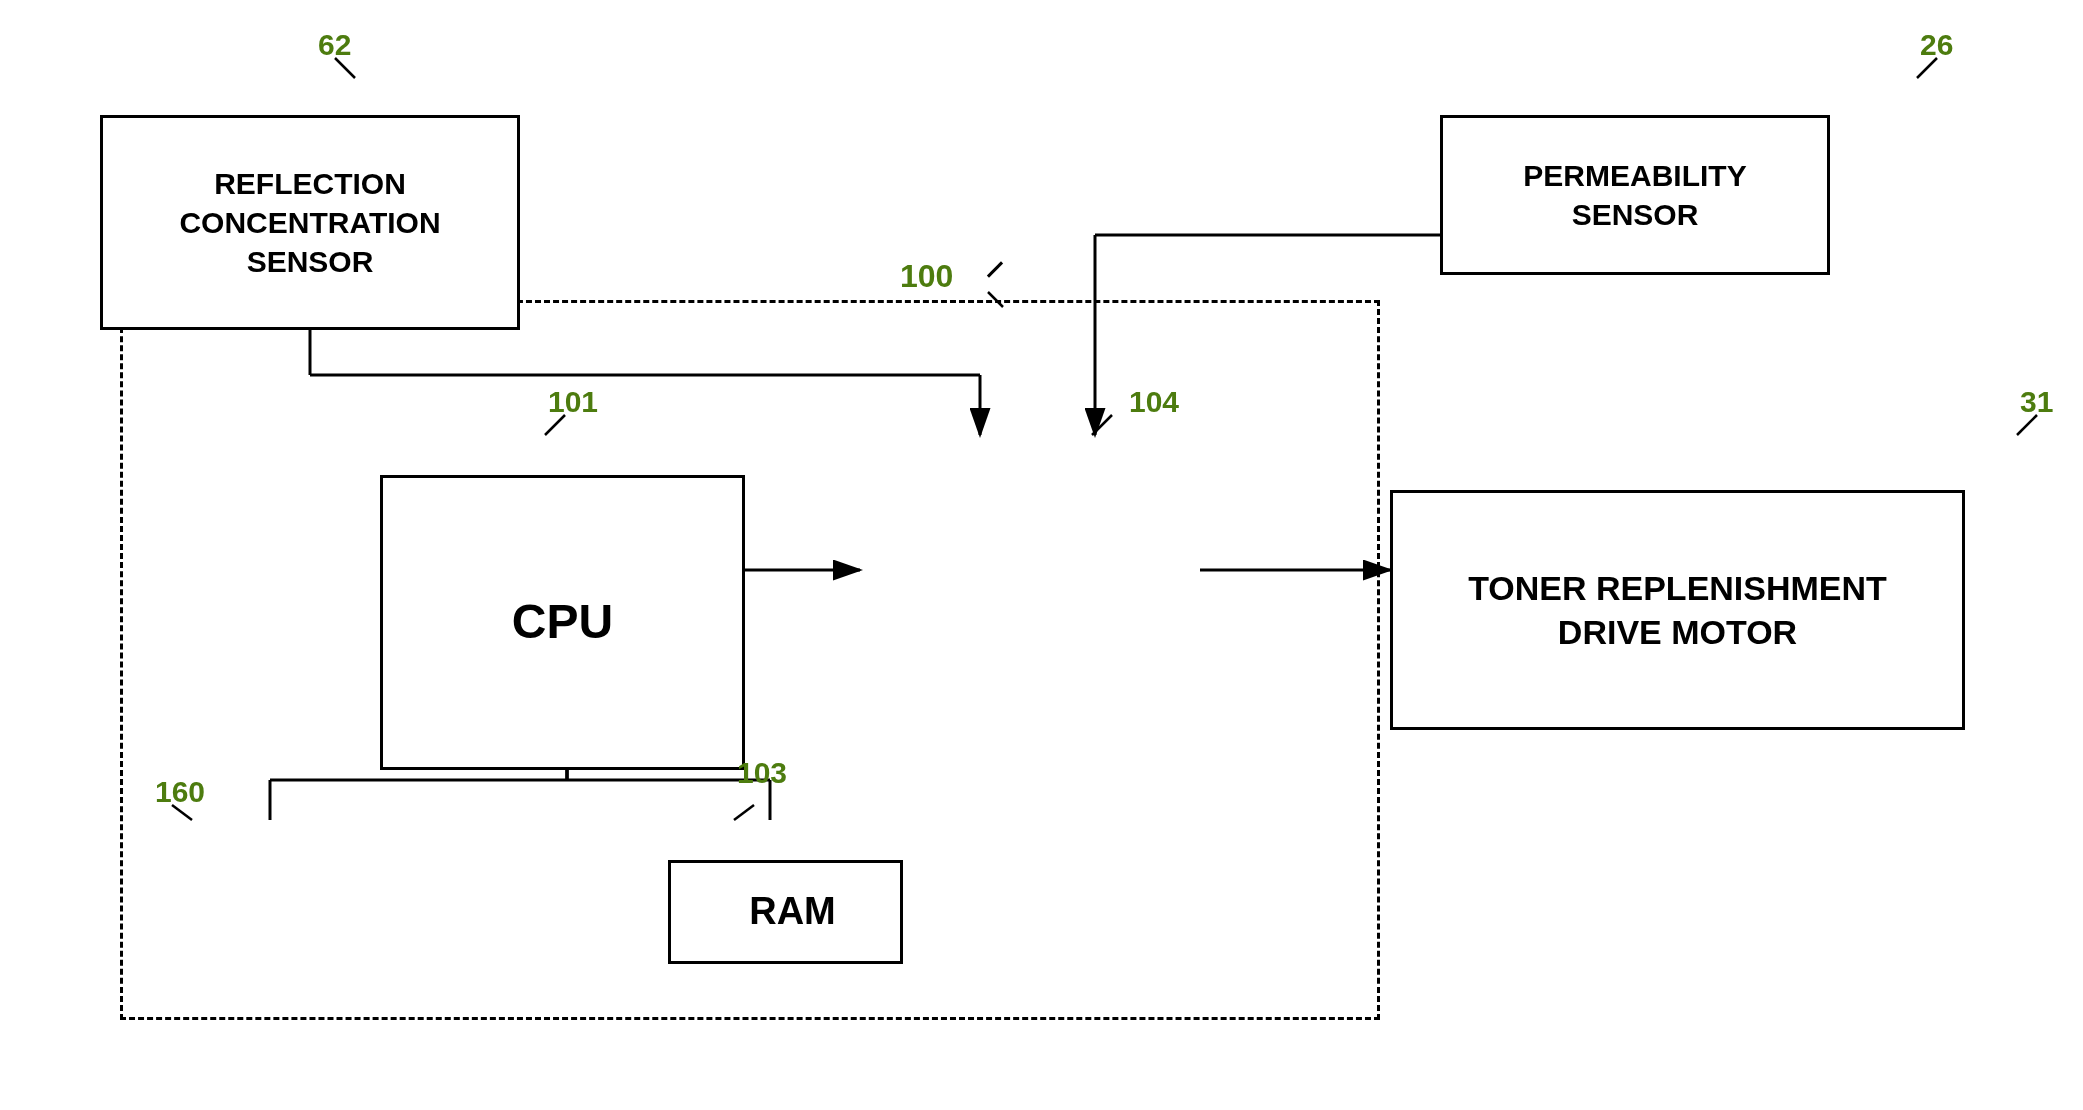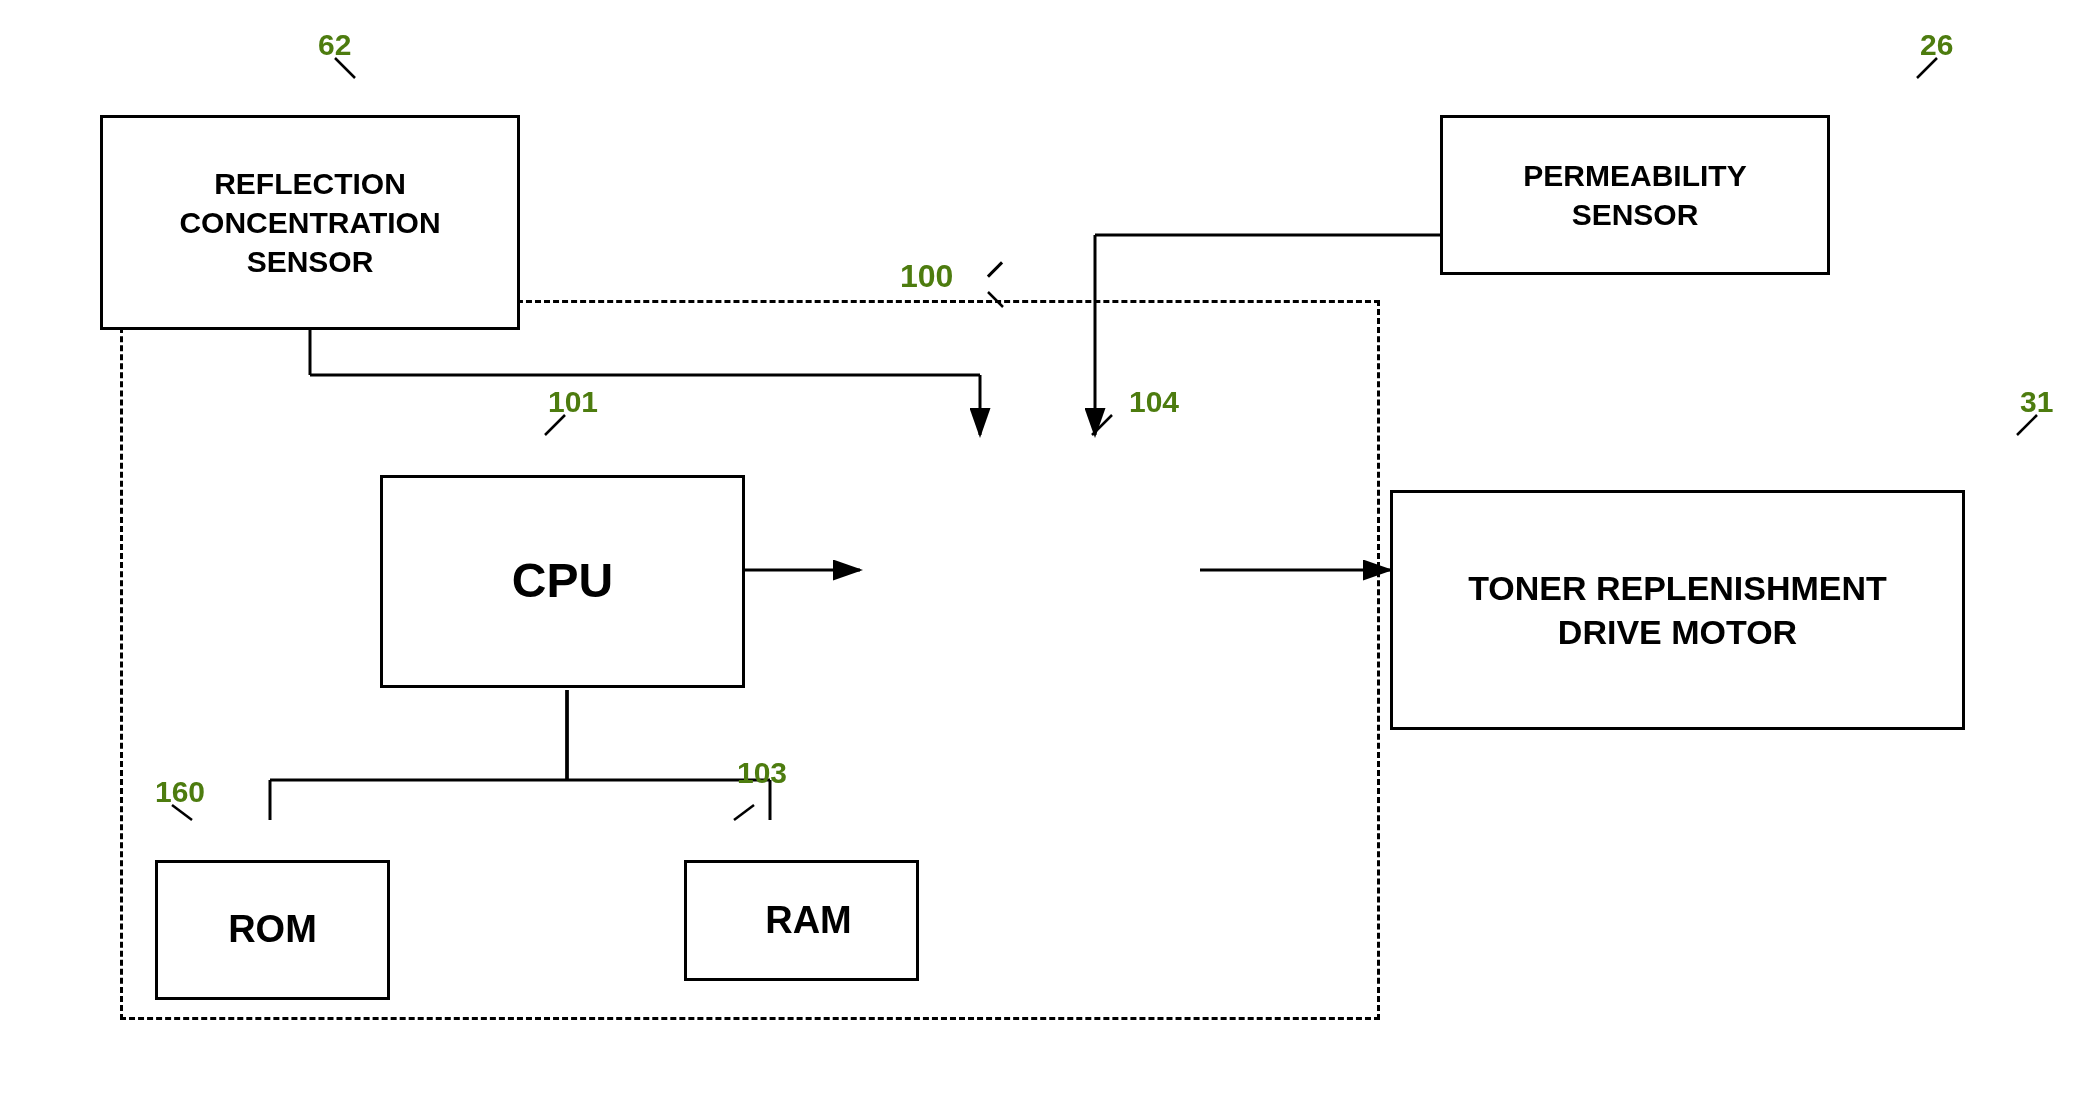--- a/index.html
+++ b/index.html
@@ -104,36 +104,33 @@
 
   <div class="label" style="left: 318px; top: 28px;">62</div>
 
   <div class="box" style="left: 1440px; top: 75px; width: 390px; height: 160px; font-size: 30px;">
     <span style="white-space: pre-line; text-align: center;">PERMEABILITY
 SENSOR</span>
   </div>
 
   <div class="label" style="left: 1920px; top: 28px;">26</div>
 
-  <div class="box" style="left: 380px; top: 435px; width: 365px; height: 213px; font-size: 48px;">
+  <div class="box" style="left: 380px; top: 435px; width: 365px; height: 295px; font-size: 48px;">
     <span>CPU</span>
   </div>
 
   <div class="label" style="left: 548px; top: 385px;">101</div>
 
 
   <div class="label" style="left: 1095px; top: 385px; padding-left: 34px;">104</div>
 
-  <div class="box" style="left: 155px; top: 820px; width: 235px; height: 140px; font-size: 38px;">
-    <span>ROM</span>
-  </div>
 
   <div class="label" style="left: 155px; top: 775px;">160</div>
 
-  <div class="box" style="left: 684px; top: 820px; width: 235px; height: 121px; font-size: 38px; padding-left: 14px;">
+  <div class="box" style="left: 668px; top: 820px; width: 235px; height: 104px; font-size: 38px; padding-left: 14px;">
     <span>RAM</span>
   </div>
 
   <div class="label" style="left: 737px; top: 756px;">103</div>
 
   <div class="box" style="left: 1390px; top: 450px; width: 575px; height: 240px; font-size: 34px;">
     <span style="white-space: pre-line; text-align: center;">TONER REPLENISHMENT
 DRIVE MOTOR</span>
   </div>
 

